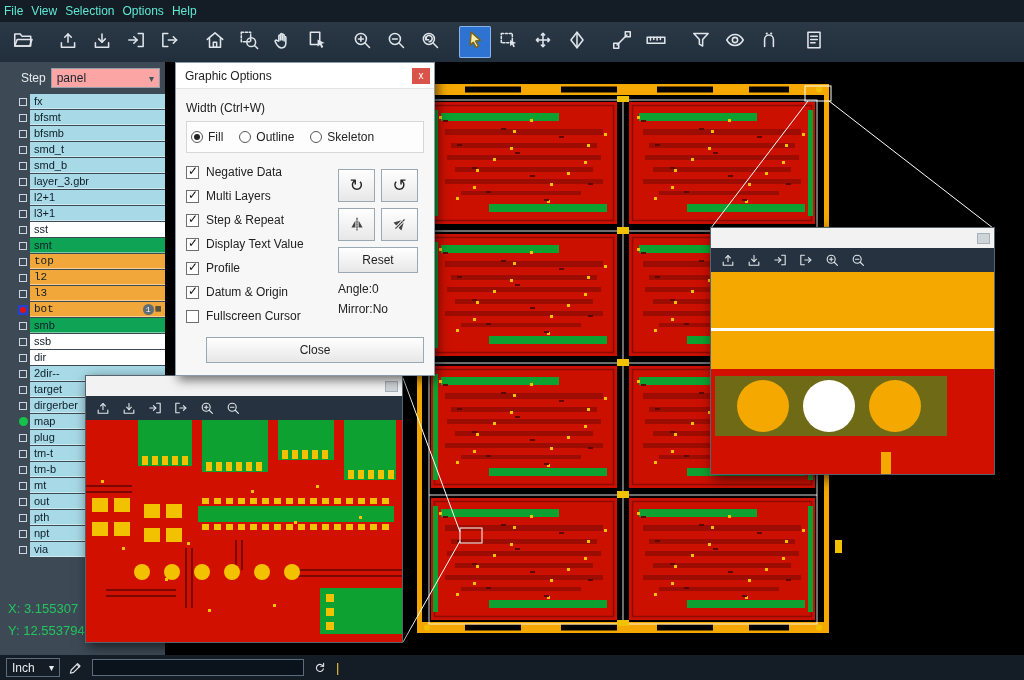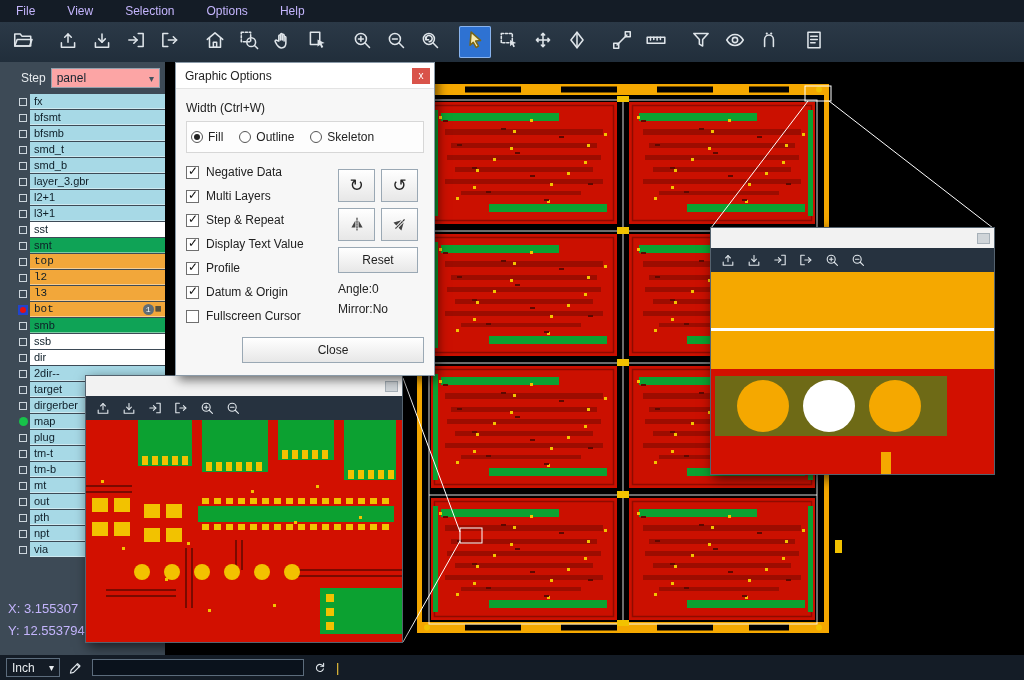--- a/index.html
+++ b/index.html
@@ -1,20 +1,20 @@
 <!DOCTYPE html>
 <html><head>
 <meta charset="utf-8">
 <style>
   * { box-sizing: border-box; margin: 0; padding: 0; }
   html,body { width:1024px; height:680px; overflow:hidden; background:#000;
     font-family:"Liberation Sans", sans-serif; }
   .menubar { position:absolute; left:0; top:0; width:1024px; height:22px;
     background:#141c26; display:flex; align-items:center; z-index:10; }
-  .menu-item { color:#c4b5fd; font-size:12px; padding:3px 16px; cursor:default; }
+  .menu-item { color:#5eead4; font-size:12px; padding:3px 4px; cursor:default; }
   .toolbar { position:absolute; left:0; top:22px; width:1024px; height:40px;
     background:linear-gradient(#2b3947,#212e3b); display:flex; align-items:center;
     padding-left:6px; z-index:10; }
   .tb-btn { width:32px; height:32px; display:flex; align-items:center; justify-content:center;
     border-radius:2px; margin:0 1px; }
   .tb-btn.active { background:#2e72d2; box-shadow:inset 0 0 0 1px #8ab4ee; }
   .tb-btn svg { width:22px; height:22px; }
   .tb-sep { width:11px; height:32px; }
   .sidebar { position:absolute; left:0; top:62px; width:165px; height:593px;
     background:#3d4a56; z-index:3;padding-left:16px; }
@@ -35,21 +35,21 @@
   .row-body { flex:1; display:flex; align-items:center; padding:0 4px; font-size:11px;
     color:#0e1e28; border-bottom:1px solid rgba(255,255,255,.45); }
   .row-blue   { background:#a7d9e6; }
   .row-green  { background:#0fa356; }
   .row-orange { background:#f2a73a;font-family:Liberation Mono, monospace; }
   .row-white  { background:#ffffff; }
   .badge { margin-left:auto; min-width:11px; height:11px; border-radius:50%;
     background:#5f6d77; color:#fff; font-size:8px; display:flex; align-items:center;
     justify-content:center; }
   .grid-glyph { font-size:9px; color:#273640; margin-left:2px; line-height:1; }
-  .coords { position:absolute; left:8px; bottom:14px; color:#c4b5fd; font-size:13px;
+  .coords { position:absolute; left:8px; bottom:14px; color:#22c55e; font-size:13px;
     line-height:1.65; }
   .canvas { position:absolute; left:165px; top:62px; width:859px; height:593px;
     background:#000; z-index:1; }
   .dialog { position:absolute; left:175px; top:62px; width:260px; background:#f7f7f7;
     border:1px solid #8a9aa8; box-shadow:3px 4px 10px rgba(0,0,0,.55); z-index:7;
     font-size:12px; color:#222; }
   .dlg-title { height:26px; background:#fff; display:flex; align-items:center;
     padding:0 4px 0 9px; border-bottom:1px solid #e3e3e3; }
   .dlg-title-text { font-size:12px; color:#222; }
   .dlg-close { margin-left:auto; width:18px; height:16px; background:#d9534a; color:#fff;
@@ -73,21 +73,21 @@
   .ctrl-col { width:86px; display:flex; flex-wrap:wrap; gap:6px; align-content:flex-start; }
   .sq-btn { width:37px; height:33px; border:1px solid #9aa8b4;
     background:linear-gradient(#ffffff,#e7e7e7); display:flex; align-items:center;
     justify-content:center; font-size:17px; color:#222; }
   .sq-btn svg { width:18px; height:18px; }
   .reset-btn { width:80px; height:26px; border:1px solid #9aa8b4;
     background:linear-gradient(#ffffff,#e7e7e7); font-size:12px; display:flex;
     align-items:center; justify-content:center; }
   .dlg-info { width:86px; font-size:12px; line-height:1.7; color:#222; }
   .dlg-close-btn { display:flex; align-items:center; justify-content:center;
-    margin:14px 0 0 auto; width:182px; height:26px; border:1px solid #9aa8b4;
+    margin:14px 0 0 auto; width:218px; height:26px; border:1px solid #9aa8b4;
     background:linear-gradient(#ffffff,#e7e7e7); font-size:12px; }
   .magwin { position:absolute; border:1px solid #55636f; box-shadow:3px 4px 12px rgba(0,0,0,.6);
     background:#23303d; }
   #mag1 { left:85px; top:375px; width:318px; height:268px; z-index:6; }
   #mag2 { left:710px; top:227px; width:285px; height:248px; z-index:5; }
   .mag-title { height:20px; background:#f2f2f2; display:flex; align-items:center;
     justify-content:flex-end; padding-right:4px; }
   .mag-box { width:13px; height:11px; background:#cfd4d8; border:1px solid #a6b0b8; }
   .mag-toolbar { height:24px; background:#26323f; display:flex; align-items:center;
     gap:8px; padding-left:8px; }

